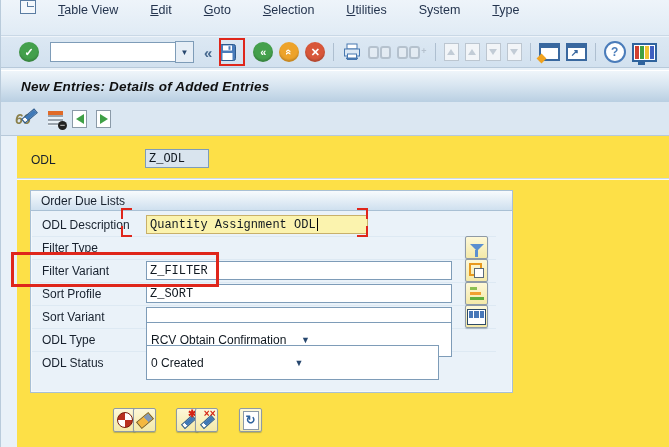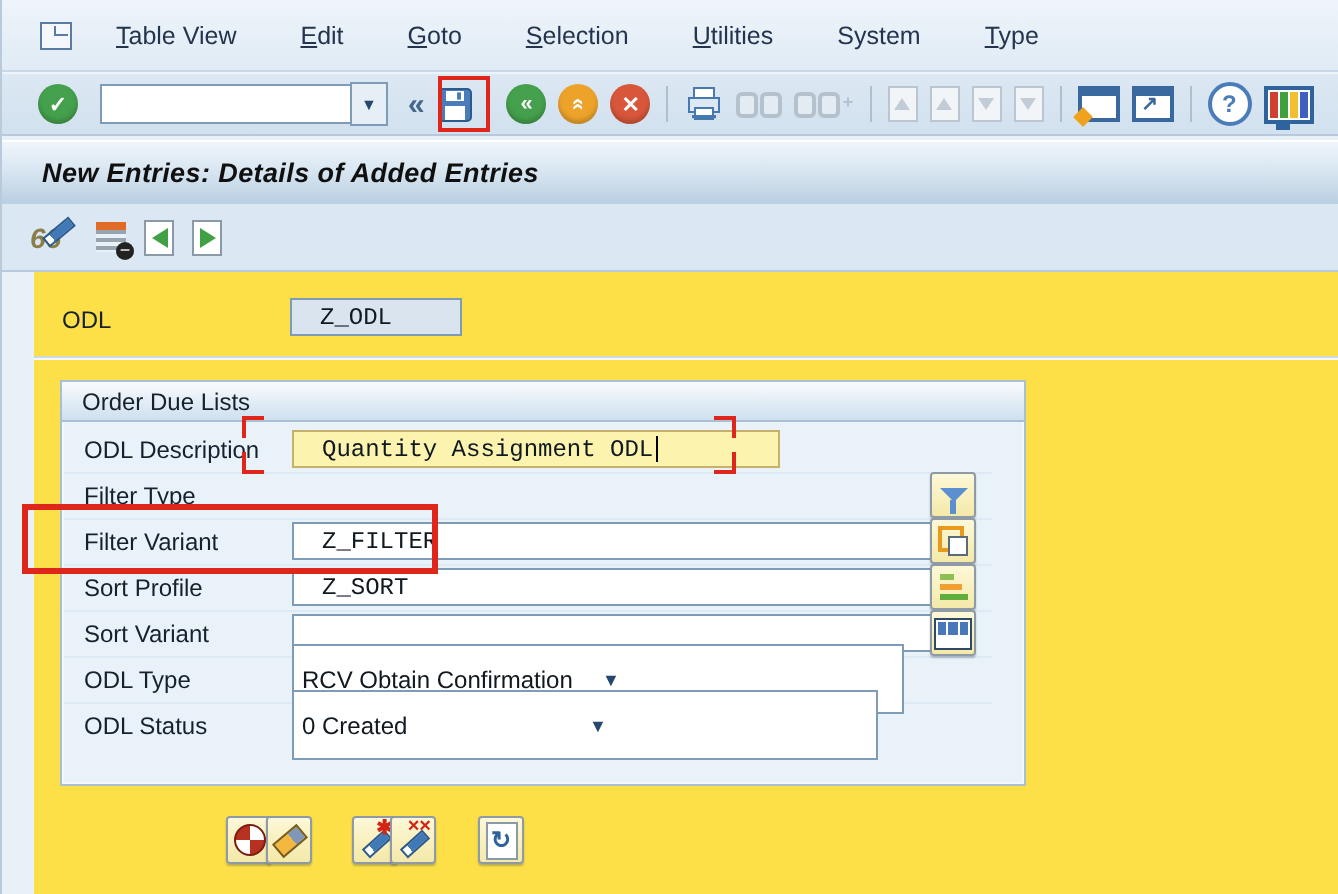--- a/index.html
+++ b/index.html
@@ -4,21 +4,21 @@
 <style>
   html,body{margin:0;padding:0;}
   body{width:669px;height:447px;overflow:hidden;background:#e9f1f8;
        font-family:"Liberation Sans",sans-serif;position:relative;
        -webkit-font-smoothing:antialiased;}
   #app{position:absolute;inset:0;border-left:1px solid #b9cbdb;}
 
   
   .menubar{position:absolute;left:0;top:0;width:669px;height:35px;
     background:linear-gradient(180deg,#eef4fa,#e0ebf5);
-    border-bottom:1px solid #c9d8e6;display:flex;align-items:center;}
+    border-bottom:1px solid #c9d8e6;display:flex;}
   .winmenu{width:14px;height:12px;margin:0 12px 0 19px;border:1px solid #5a7ca2;
     background:#f4f8fc;position:relative;}
   .winmenu::after{content:"";position:absolute;right:1px;top:1px;width:6px;height:4px;
     border-left:1px solid #5a7ca2;border-bottom:1px solid #5a7ca2;}
   .menu-item{display:inline-block;padding:3px 10px;margin-right:12px;font-size:12.5px;
     color:#24344e;cursor:default;}
   .u-first::first-letter{text-decoration:underline;}
 
   
   .stdbar{position:absolute;left:0;top:36px;width:669px;height:30px;
@@ -85,21 +85,21 @@
     display:flex;align-items:center;justify-content:center;}
   .pageico .tl{width:0;height:0;border-top:5px solid transparent;border-bottom:5px solid transparent;border-right:8px solid #3fa046;}
   .pageico .tr{width:0;height:0;border-top:5px solid transparent;border-bottom:5px solid transparent;border-left:8px solid #3fa046;}
 
   
   .content{position:absolute;left:16px;top:136px;width:669px;height:311px;background:#fde047;}
   .lbl{font-size:12px;color:#17212e;}
   .odl-label{position:absolute;left:14px;top:17px;}
   .field{height:17px;border:1px solid #7e9cb8;background:#fff;
     font-family:"Liberation Mono","DejaVu Sans Mono",monospace;font-size:12px;
-    padding:0 14px;outline:none;color:#101820;}
+    padding:0 3px;outline:none;color:#101820;}
   .odl-field{position:absolute;left:128px;top:13px;width:56px;background:#d9e4ee;}
   .hsep{position:absolute;left:0;top:42px;width:669px;height:1px;background:#ccd9e5;
     border-bottom:1px solid #f6fafd;}
 
   
   .groupbox{position:absolute;left:13px;top:54px;width:481px;height:201px;
     background:#eaf2f9;border:1px solid #a9c0d4;box-shadow:0 0 0 1px #f3f8fc inset;}
   .gb-head{height:19px;background:linear-gradient(180deg,#f8fbfd,#cfe0ef);
     border-bottom:1px solid #a9c0d4;display:flex;align-items:center;}
   .gb-head span{font-size:12px;color:#17212e;margin-left:10px;}

